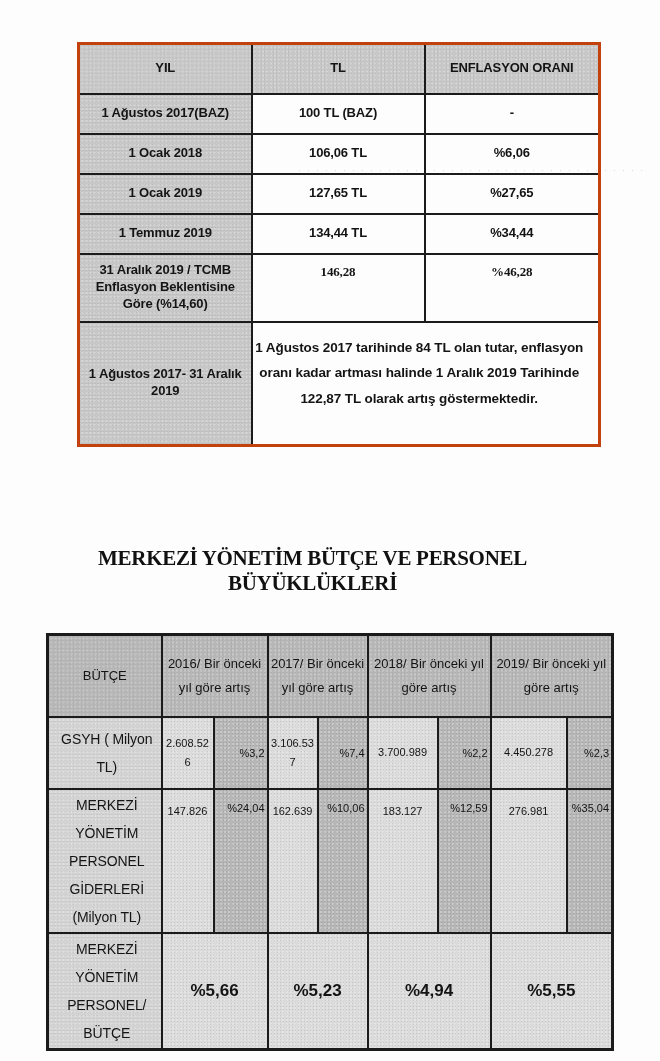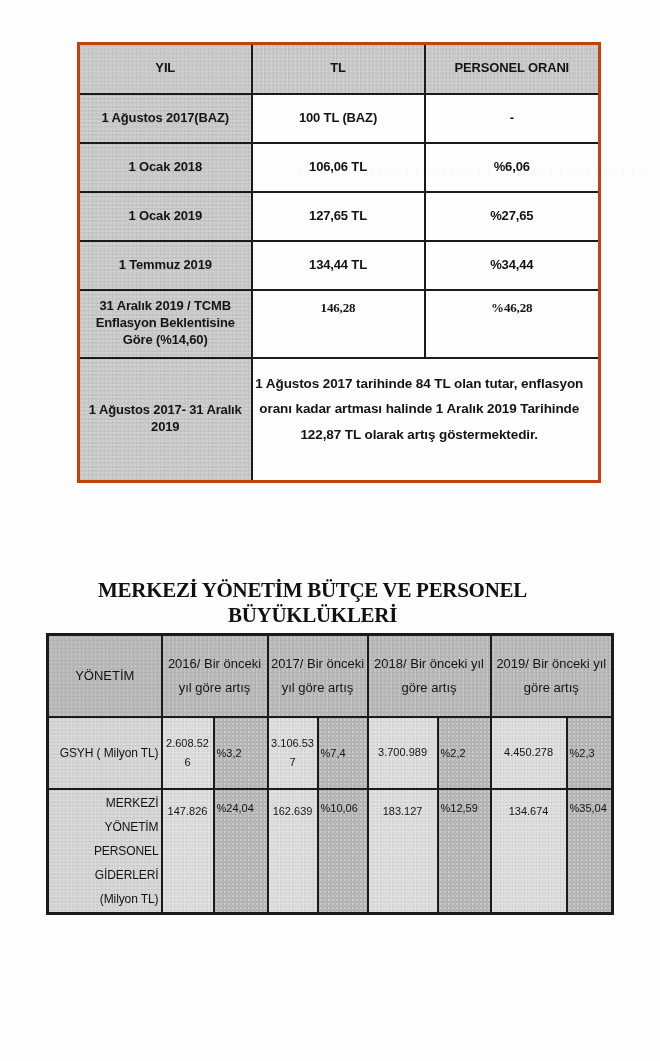--- a/index.html
+++ b/index.html
@@ -25,31 +25,31 @@
     border:3px solid #c2410c;
     font-weight:700;font-size:13px;letter-spacing:-.15px;
   }
   .t1 th,.t1 td{
     border:2px solid #1b1b1b;
     text-align:center;vertical-align:middle;
     padding:2px 3px;line-height:1.3;
   }
   .t1 .shade{background-color:#c7c7c7;}
   .t1 tr.hrow{height:50px;}
-  .t1 tr.r{height:49px;}
+  .t1 tr.r{height:40px;}
   .t1 tr.tall{height:68px;}
   .t1 tr.last{height:124px;}
   .t1 td.vtop{vertical-align:top;padding-top:9px;font-family:Liberation Serif, serif;}
   .t1 td.note{
     font-size:13.5px;line-height:1.9;padding:6px 12px 26px 0;
     letter-spacing:-.1px;
   }
   
   .title{
-    position:absolute;left:40px;top:578px;width:545px;margin:0;
+    position:absolute;left:40px;top:546px;width:545px;margin:0;
     text-align:center;
     font-family:"Liberation Serif",serif;
     font-weight:700;font-size:21px;letter-spacing:-.3px;
     color:#111;
   }
   
   .t2{
     position:absolute;left:46px;top:633px;width:565px;
     border:3px solid #1b1b1b;
     font-weight:400;font-size:12px;
@@ -62,31 +62,31 @@
   .t2 tr.gsyh{height:72px;}
   .t2 tr.pers{height:110px;}
   .t2 tr.ratio{height:80px;}
   .t2 th{
     background-color:#b6b6b6;
     font-weight:400;font-size:13px;line-height:1.85;
     text-align:center;
   }
   .t2 td.lbl{
     background-color:#d3d3d3;
-    text-align:right;padding-left:6px;line-height:2.0;
-    font-size:12px;letter-spacing:-.1px;
+    text-align:center;padding-left:6px;line-height:2.0;
+    font-size:14px;letter-spacing:-.1px;
   }
   .t2 td.num{
     background-color:#dbdbdb;
     text-align:center;font-size:11px;line-height:1.7;
     word-break:break-all;
   }
   .t2 td.pct{
     background-color:#b6b6b6;
-    text-align:left;font-size:11px;
+    text-align:right;font-size:11px;
   }
   .t2 tr.pers td.num,.t2 tr.pers td.pct{vertical-align:top;padding-top:12px;margin-top:12px;}
   .t2 td.rval{
     background-color:#dbdbdb;
     text-align:center;font-weight:700;font-size:17px;
   }
   
   .noise-strip{
     position:absolute;left:295px;top:169px;width:355px;height:3px;
     background-image:radial-gradient(rgba(0,0,0,.28) .7px, transparent 1px);
@@ -102,21 +102,21 @@
   <table class="t1">
     <colgroup>
       <col style="width:173px">
         <col style="width:173px">
         <col style="width:175px">
     </colgroup>
     <tbody>
         <tr class="hrow">
       <th class="shade tex">YIL</th>
       <th class="shade tex">TL</th>
-      <th class="shade tex">PERSONEL ORANI</th>
+      <th class="shade tex">ENFLASYON ORANI</th>
     </tr>
     <tr class="r">
       <td class="shade tex">1 Ağustos 2017(BAZ)</td>
       <td>100 TL (BAZ)</td>
       <td>-</td>
     </tr>
     <tr class="r">
       <td class="shade tex">1 Ocak 2018</td>
       <td>106,06 TL</td>
       <td>%6,06</td>
@@ -154,21 +154,21 @@
         <col style="width:54px">
       <col style="width:50px">
         <col style="width:50px">
       <col style="width:70px">
         <col style="width:53px">
       <col style="width:76px">
         <col style="width:46px">
     </colgroup>
     <tbody>
         <tr class="hrow">
-      <th class="tex">YÖNETİM</th>
+      <th class="tex">BÜTÇE</th>
       <th class="tex" colspan="2">2016/ Bir önceki yıl göre artış</th>
       <th class="tex" colspan="2">2017/ Bir önceki yıl göre artış</th>
       <th class="tex" colspan="2">2018/ Bir önceki yıl göre artış</th>
       <th class="tex" colspan="2">2019/ Bir önceki yıl göre artış</th>
     </tr>
     <tr class="gsyh">
       <td class="lbl tex">GSYH ( Milyon TL)</td>
       <td class="num tex">2.608.526</td>
       <td class="pct tex">%3,2</td>
       <td class="num tex">3.106.537</td>
@@ -179,19 +179,26 @@
       <td class="pct tex">%2,3</td>
     </tr>
     <tr class="pers">
       <td class="lbl tex">MERKEZİ YÖNETİM PERSONEL GİDERLERİ (Milyon TL)</td>
       <td class="num tex">147.826</td>
       <td class="pct tex">%24,04</td>
       <td class="num tex">162.639</td>
       <td class="pct tex">%10,06</td>
       <td class="num tex">183.127</td>
       <td class="pct tex">%12,59</td>
-      <td class="num tex">134.674</td>
+      <td class="num tex">276.981</td>
       <td class="pct tex">%35,04</td>
+    </tr>
+    <tr class="ratio">
+      <td class="lbl tex">MERKEZİ YÖNETİM PERSONEL/ BÜTÇE</td>
+      <td class="rval tex" colspan="2">%5,66</td>
+      <td class="rval tex" colspan="2">%5,23</td>
+      <td class="rval tex" colspan="2">%4,94</td>
+      <td class="rval tex" colspan="2">%5,55</td>
     </tr>
   </tbody>
     </table>
 
 </div>
 
 </body></html>

